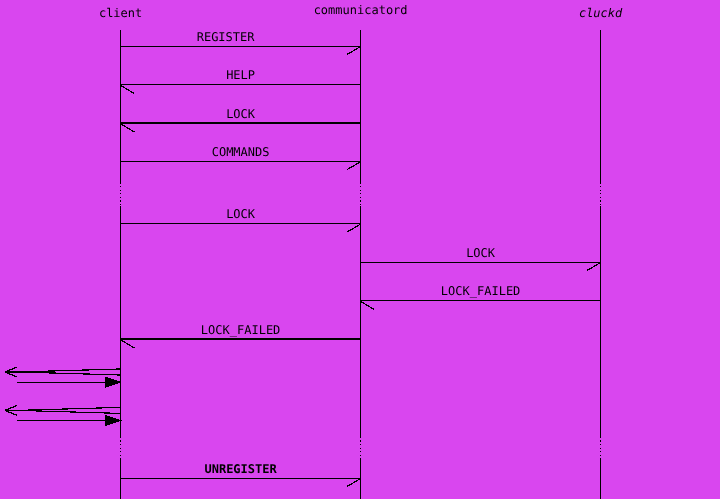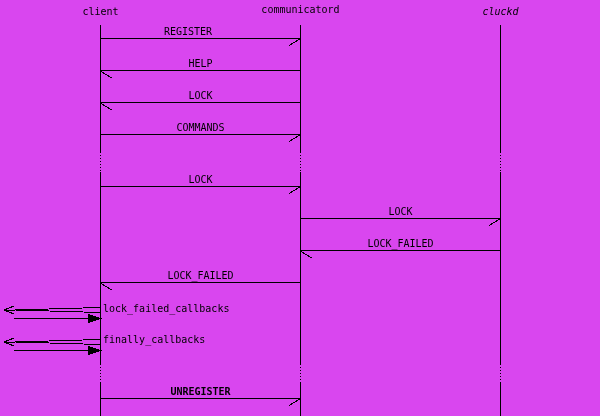--- a/index.html
+++ b/index.html
@@ -141,17 +141,15 @@
   <div class="lbl ctr" style="left:500.5px; top:6px;font-style:italic;">cluckd</div>
 
   <div class="lbl ctr" style="left:188px; top:26px;">REGISTER</div>
   <div class="lbl ctr" style="left:200.5px; top:58px;">HELP</div>
   <div class="lbl ctr" style="left:200.5px; top:90px;">LOCK</div>
   <div class="lbl ctr" style="left:200.5px; top:122px;">COMMANDS</div>
   <div class="lbl ctr" style="left:200.5px; top:174px;">LOCK</div>
   <div class="lbl ctr" style="left:400.5px; top:206px;">LOCK</div>
   <div class="lbl ctr" style="left:400.5px; top:238px;">LOCK_FAILED</div>
   <div class="lbl ctr" style="left:200.5px; top:270px;">LOCK_FAILED</div>
-  <div class="lbl" style="left:103px; top:303px;">lock_failed_callbacks</div>
-  <div class="lbl" style="left:103px; top:334px;">finally_callbacks</div>
   <div class="lbl ctr" style="left:200.5px; top:386px;font-weight:bold;">UNREGISTER</div>
 
 </div>
 
 </body></html>

